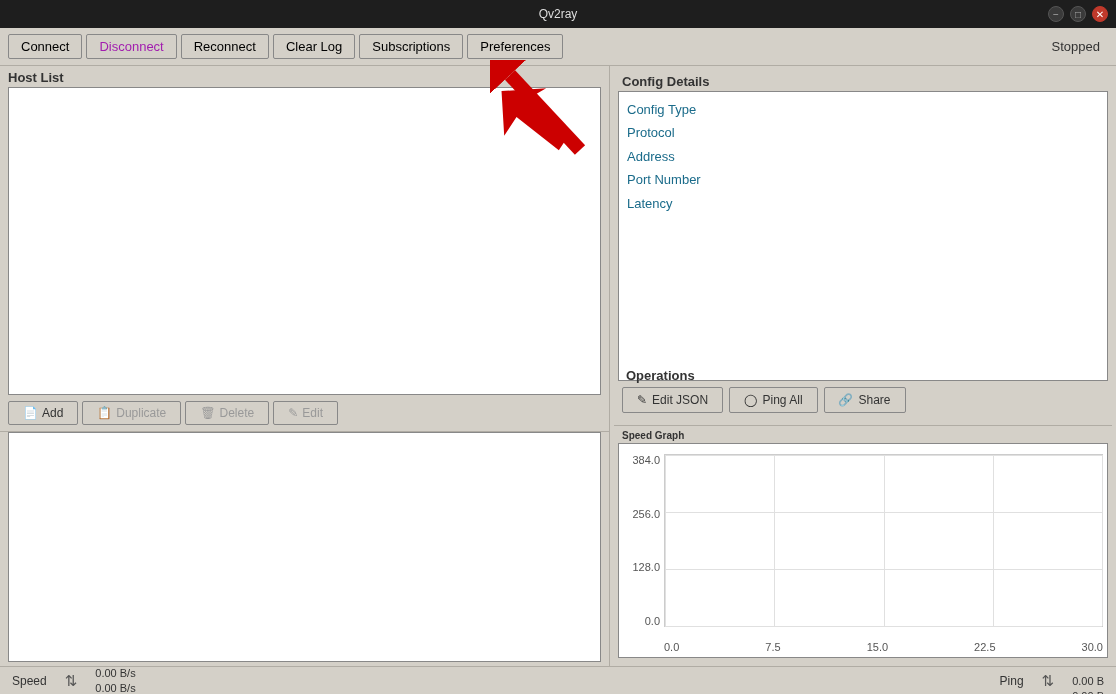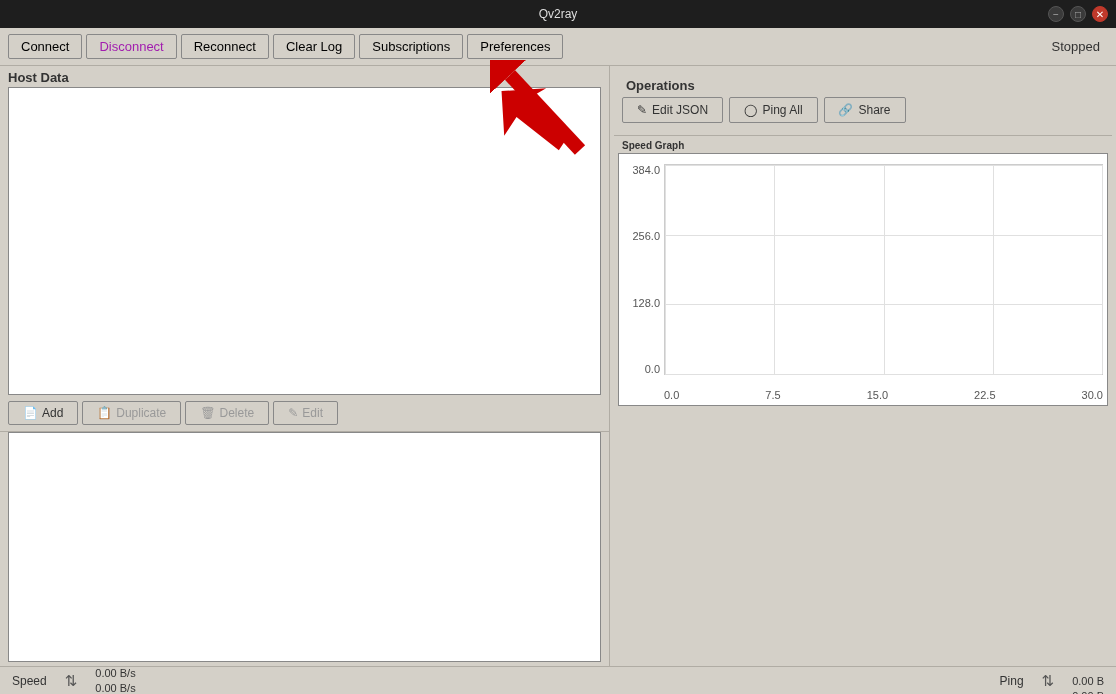--- a/index.html
+++ b/index.html
@@ -212,21 +212,21 @@
     .speed-graph-title {
       font-size: 10px;
       font-weight: bold;
       color: #333;
       padding: 4px 8px 2px 8px;
     }
     .speed-graph-box {
       background: white;
       margin: 0 4px 4px 4px;
       border: 1px solid #888;
-      height: 253px;
+      height: 215px;
       position: relative;
       overflow: hidden;
     }
 
     .graph-labels-y {
       position: absolute;
       left: 0;
       top: 10px;
       bottom: 30px;
       width: 45px;
@@ -318,21 +318,21 @@
     <button class="toolbar-btn">Subscriptions</button>
     <button class="toolbar-btn">Preferences</button>
     <div class="toolbar-spacer"></div>
     <span class="status-label">Stopped</span>
   </div>
 
   <div class="body-area">
 
     <div class="left-panel">
       <div style="flex:1; display:flex; flex-direction:column; min-height:0;">
-        <div class="section-title">Host Data</div>
+        <div class="section-title">Host List</div>
         <div class="host-list-area"></div>
         <div class="host-list-actions">
           <button class="action-btn">
             <span>📄</span>
             <span>Add</span>
           </button>
           <button class="action-btn disabled" style="color:#999">
             <span>📋</span>
             <span>Duplicate</span>
           </button>
@@ -347,20 +347,30 @@
         </div>
       </div>
 
       <div class="log-section">
         <div class="log-area"></div>
       </div>
     </div>
 
     <div class="right-panel">
 
+      <div class="config-details-section">
+        <div class="config-details-title">Config Details</div>
+        <div class="config-details-box">
+          <div class="config-detail-item">Config Type</div>
+          <div class="config-detail-item">Protocol</div>
+          <div class="config-detail-item">Address</div>
+          <div class="config-detail-item">Port Number</div>
+          <div class="config-detail-item">Latency</div>
+        </div>
+      </div>
 
       <div class="operations-section">
         <div class="operations-title">Operations</div>
         <div class="operations-btns">
           <button class="op-btn">
             <span>✎</span>
             <span>Edit JSON</span>
           </button>
           <button class="op-btn">
             <span>◯</span>

